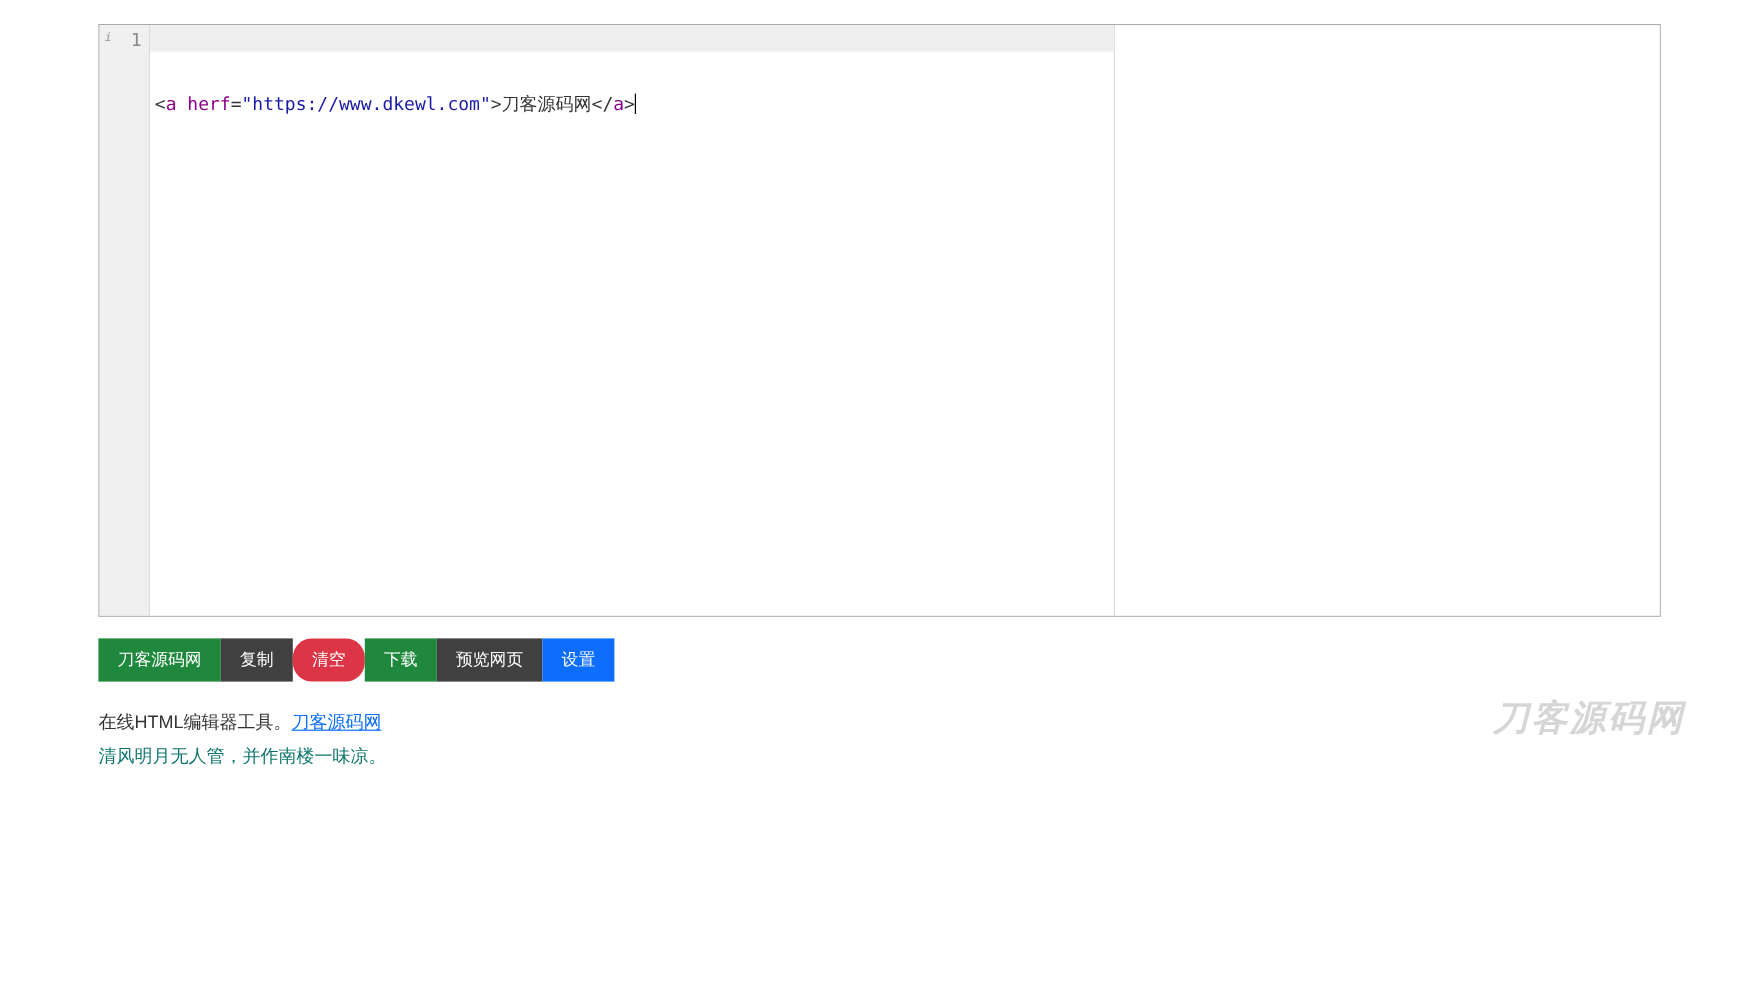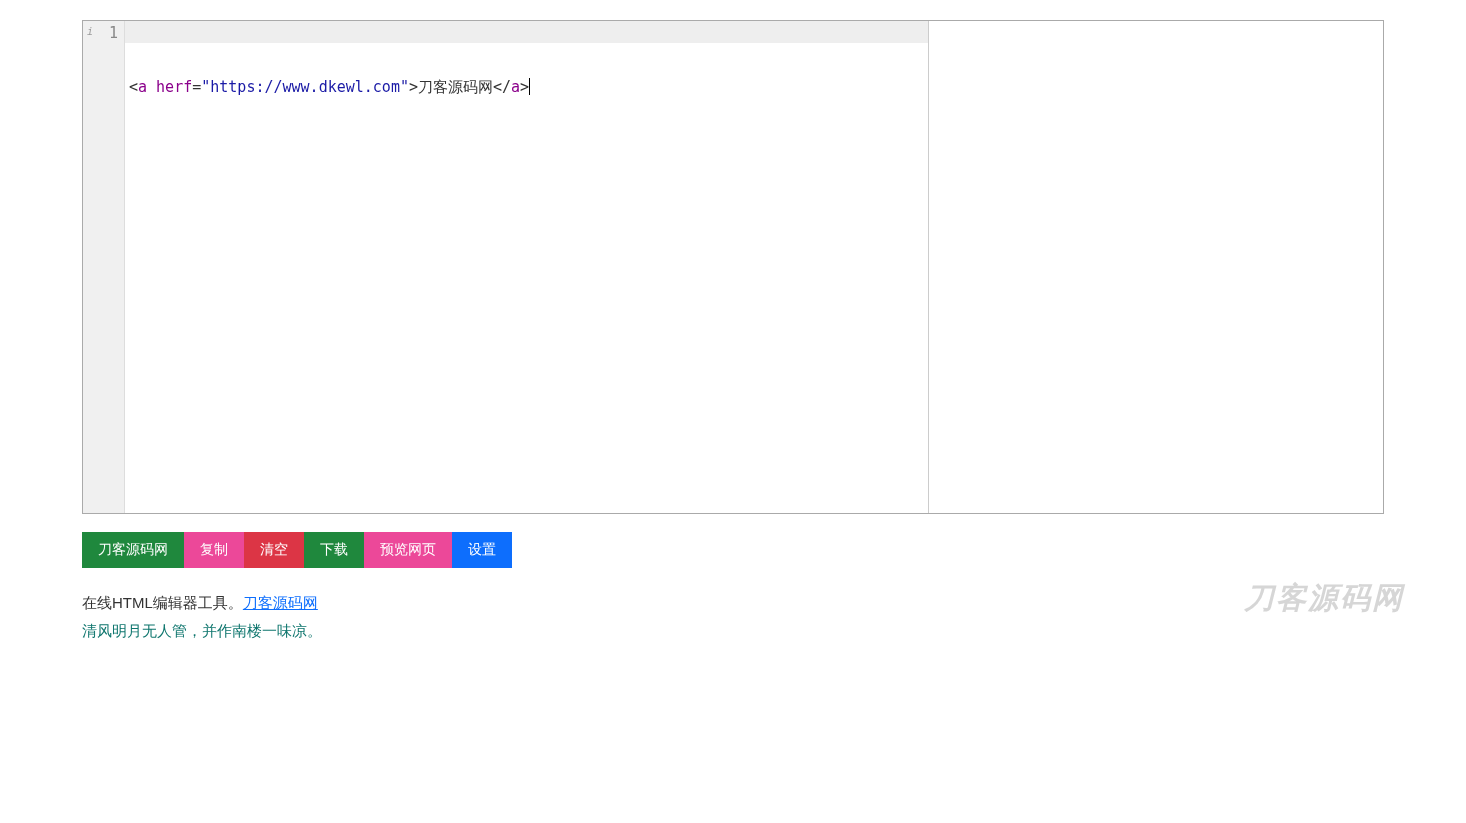--- a/index.html
+++ b/index.html
@@ -120,22 +120,22 @@
     .btn {
       padding: 9px 16px;
       color: #fff;
       font-size: 14px;
       border: none;
       cursor: pointer;
       font-family: inherit;
     }
 
     .btn-green { background: #1F883D; }
-    .btn-gray { background: #ec4899; }
-    .btn-red { background: #DC3545; }
+    .btn-gray { background: #404040; }
+    .btn-red { background: #DC3545; border-radius: 16px; }
     .btn-blue { background: #0D6EFD; text-align: right; }
 
     .footer-text {
       margin-top: 22px;
       font-size: 15px;
       color: #333;
       line-height: 1.7;
     }
 
     .footer-link {

